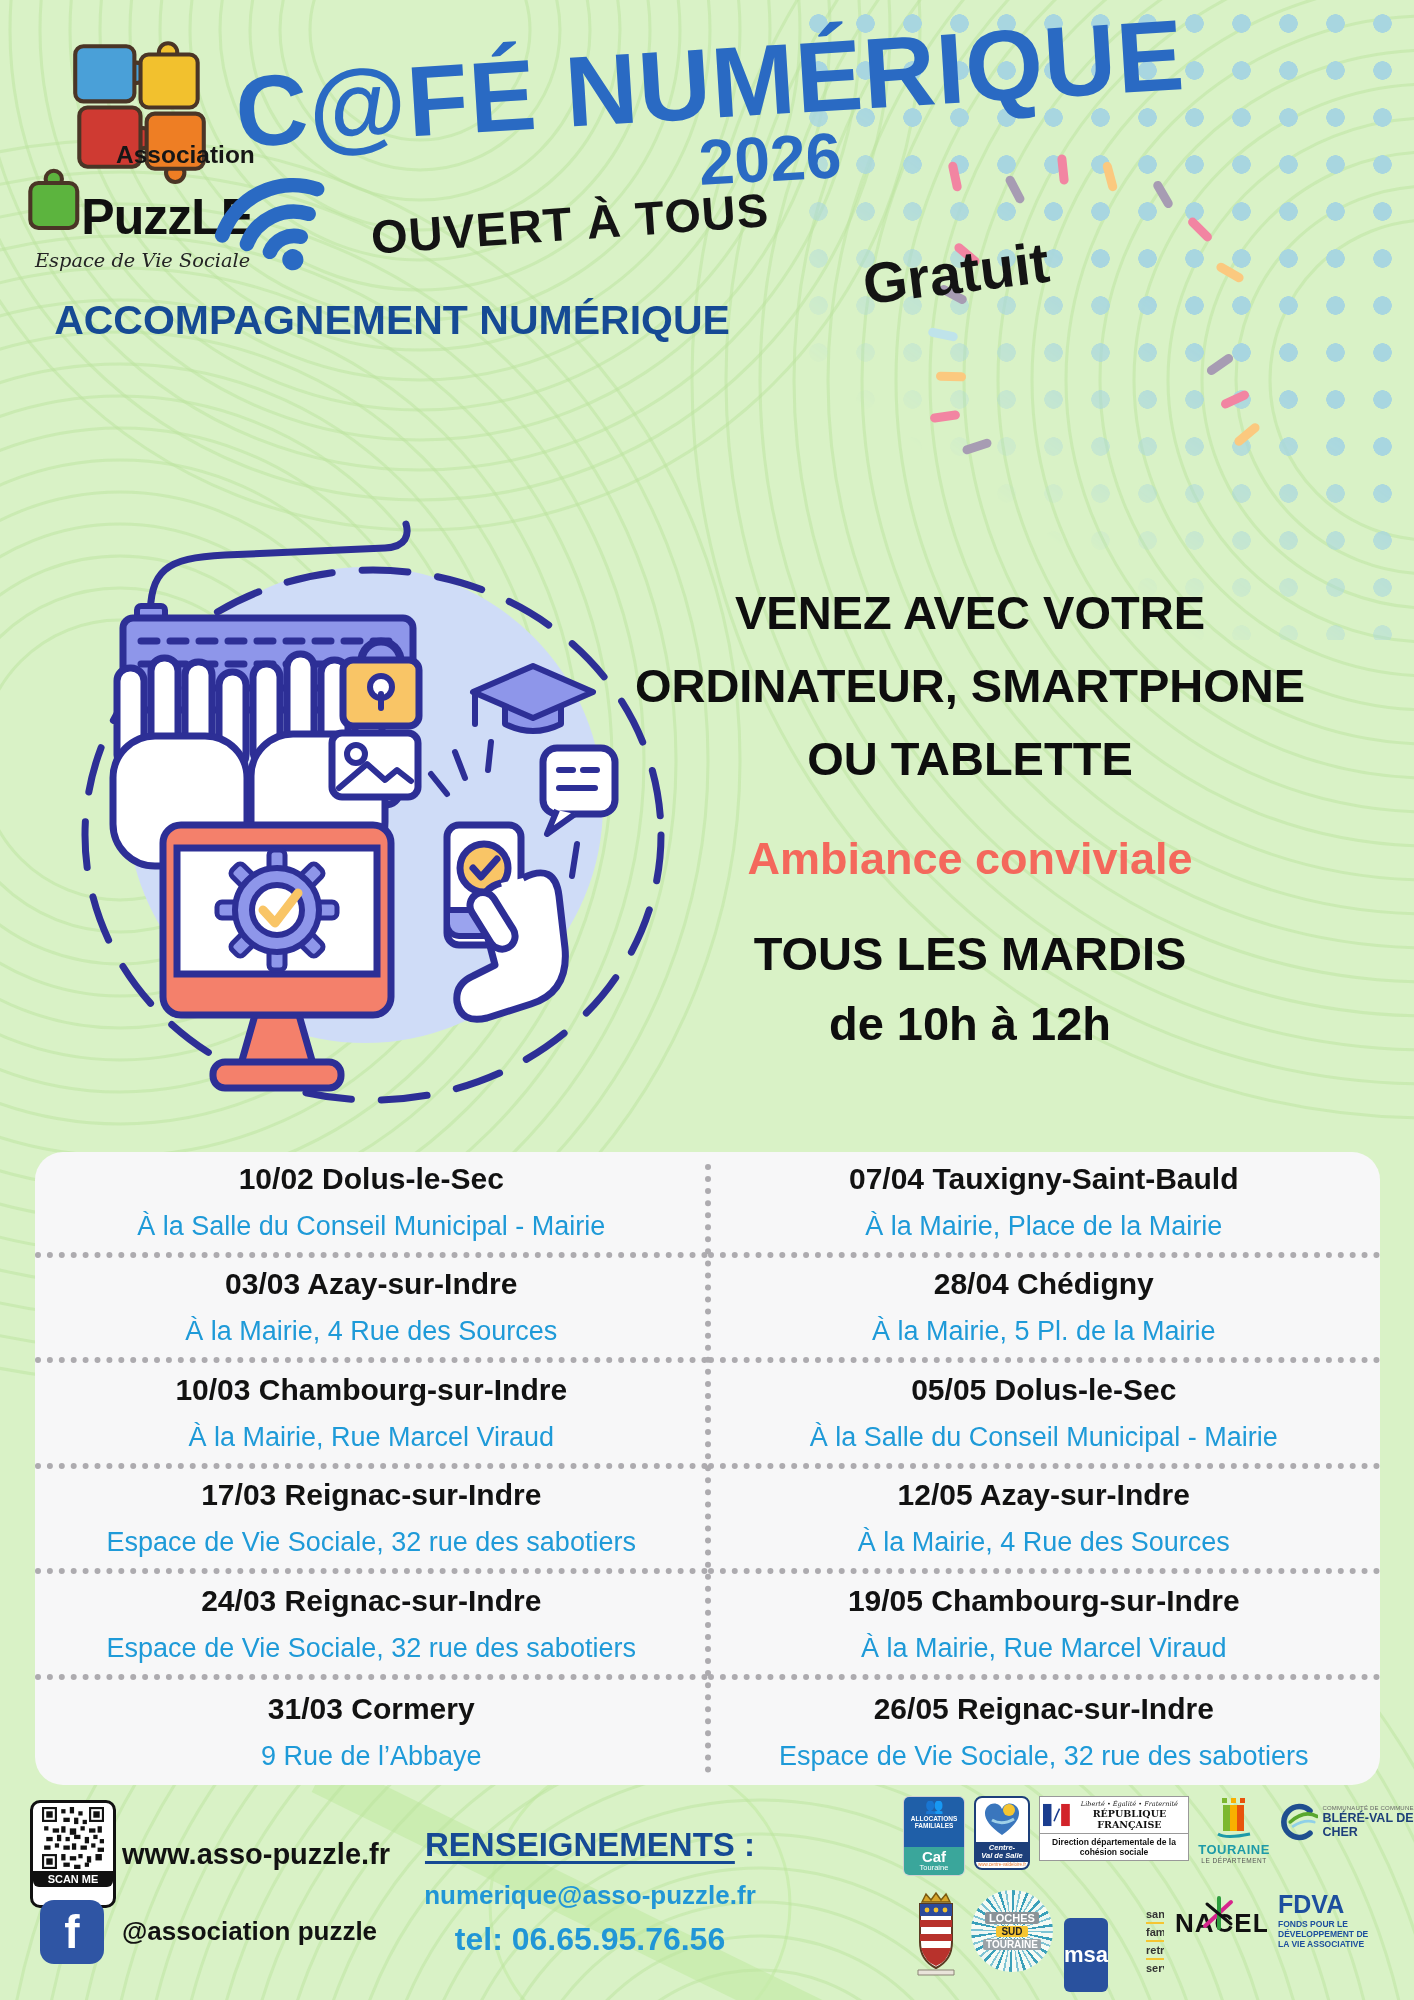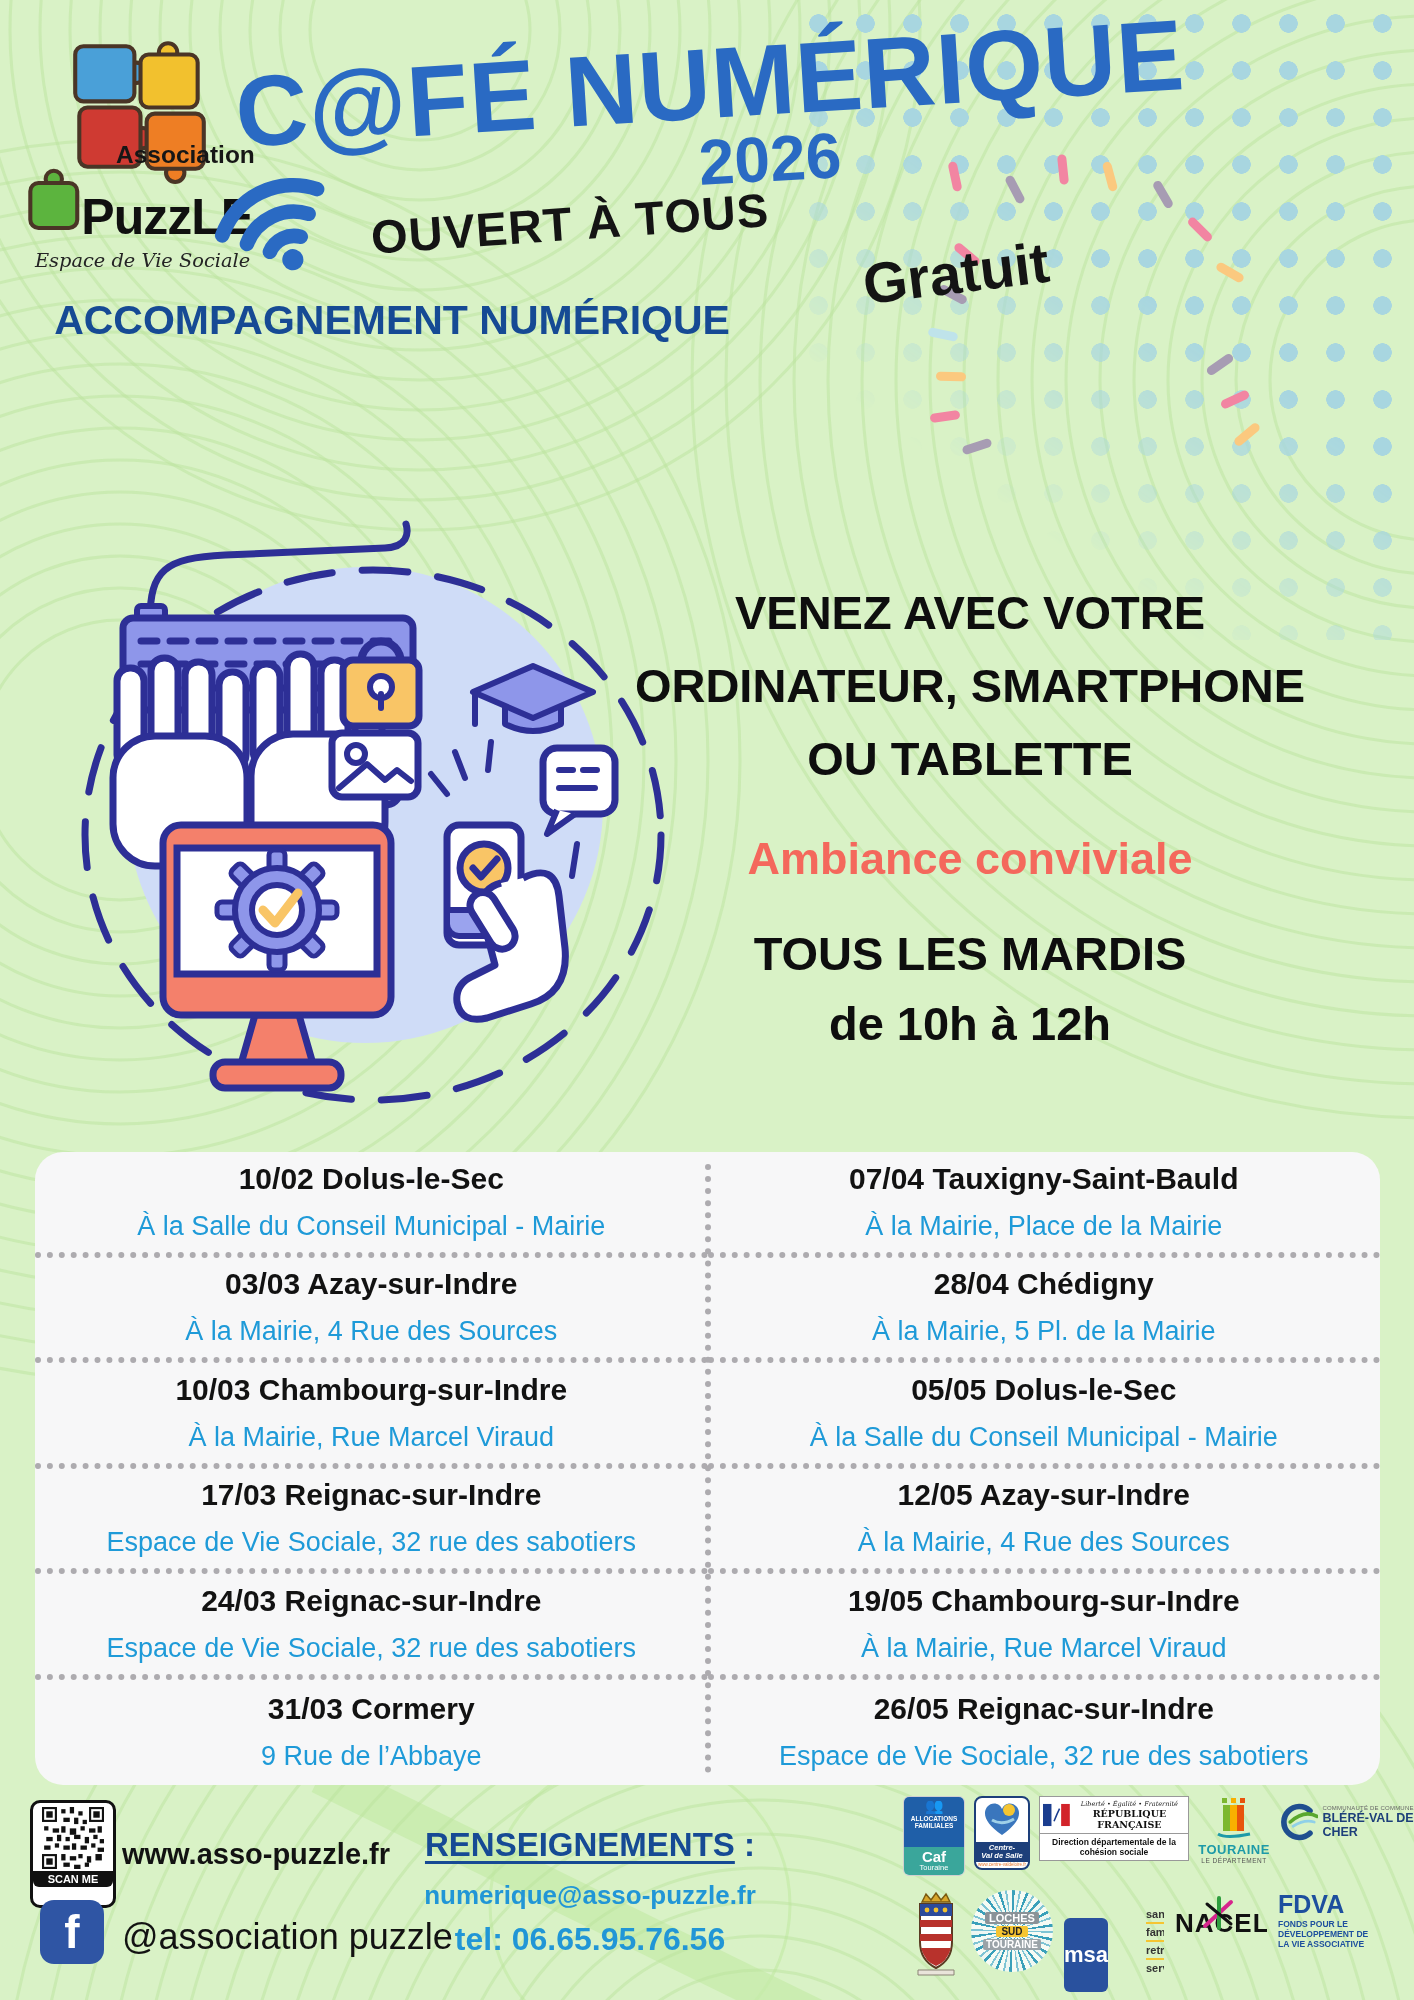--- a/index.html
+++ b/index.html
@@ -59,21 +59,21 @@
   
   .qr-card{left:30px;top:1800px;width:80px;height:102px;background:#fff;border:3px solid #111;
         border-radius:10px;z-index:2;display:flex;flex-direction:column;align-items:center;}
   .qr-card svg{margin-top:4px;}
   .qr-label{margin-top:2px;background:#111;color:#fff;font-size:11px;font-weight:700;
         width:100%;text-align:center;border-radius:0 0 6px 6px;padding:2px 0;}
   .site{left:122px;top:1838px;font-size:29px;font-weight:700;color:#121212;z-index:2;}
   .fb-icon{left:40px;top:1900px;width:64px;height:64px;background:#2f55a4;border-radius:14px;
         color:#fff;font-size:46px;font-weight:800;display:flex;align-items:center;
         justify-content:center;z-index:2;}
-  .fb-handle{left:122px;top:1916px;font-size:36px;font-weight:400;color:#121212;z-index:2;text-align:center;}
+  .fb-handle{left:122px;top:1916px;font-size:26px;font-weight:700;color:#121212;z-index:2;text-align:center;}
   .contact{left:330px;top:1826px;width:520px;text-align:center;z-index:2;}
   .contact .head{font-size:33px;font-weight:800;color:#164a94;}
   .contact .head .u{text-decoration:underline;text-decoration-thickness:3px;text-underline-offset:5px;}
   .contact .email{margin-top:16px;font-size:26px;font-weight:600;color:#2196d6;}
   .contact .tel{margin-top:10px;font-size:32px;font-weight:600;color:#2196d6;}
   
   .prow{position:absolute;display:flex;align-items:flex-start;z-index:2;}
   .prow1{left:903px;top:1796px;gap:9px;}
   .prow2{left:912px;top:1890px;gap:11px;}
   .plogo{background:#fff;overflow:hidden;}

